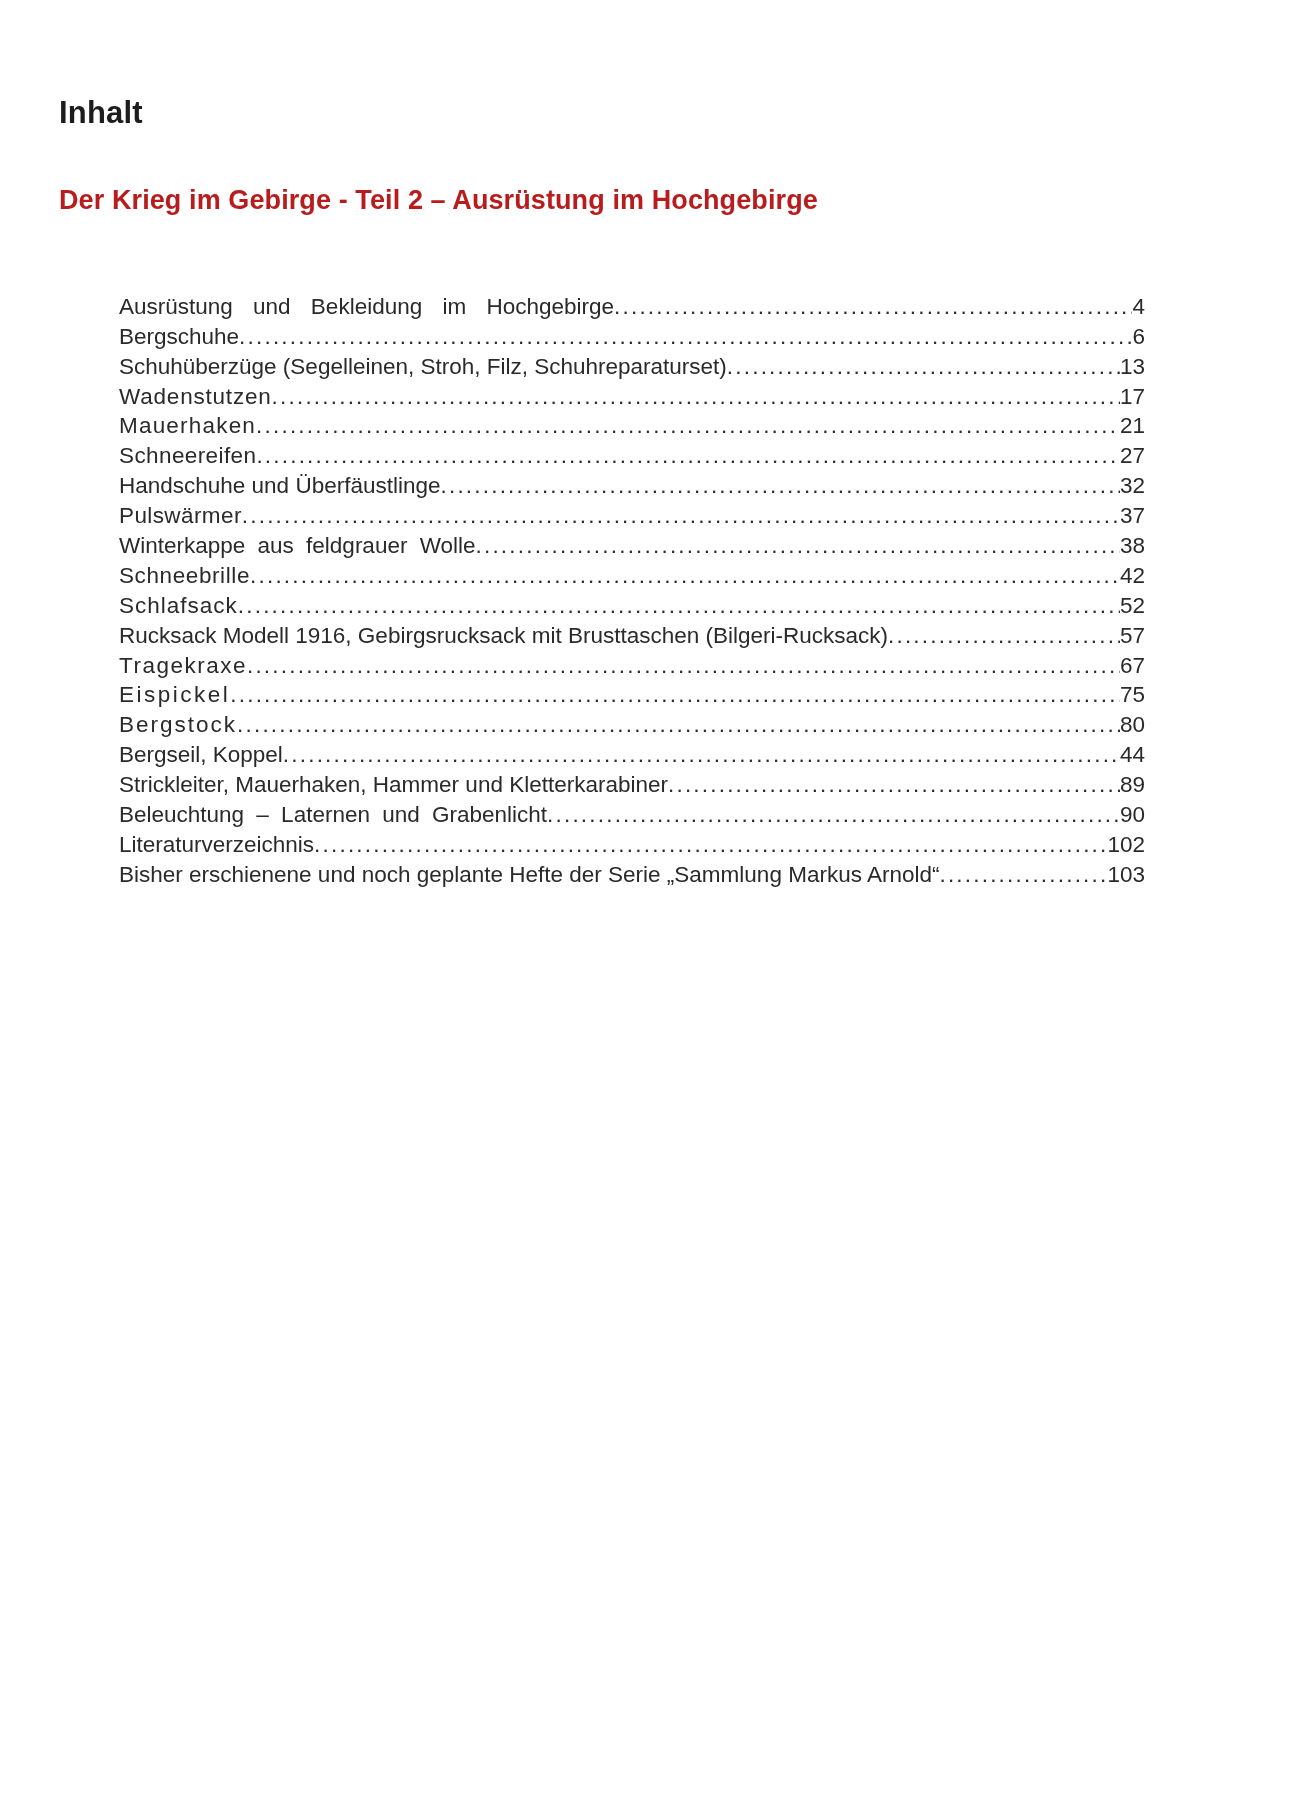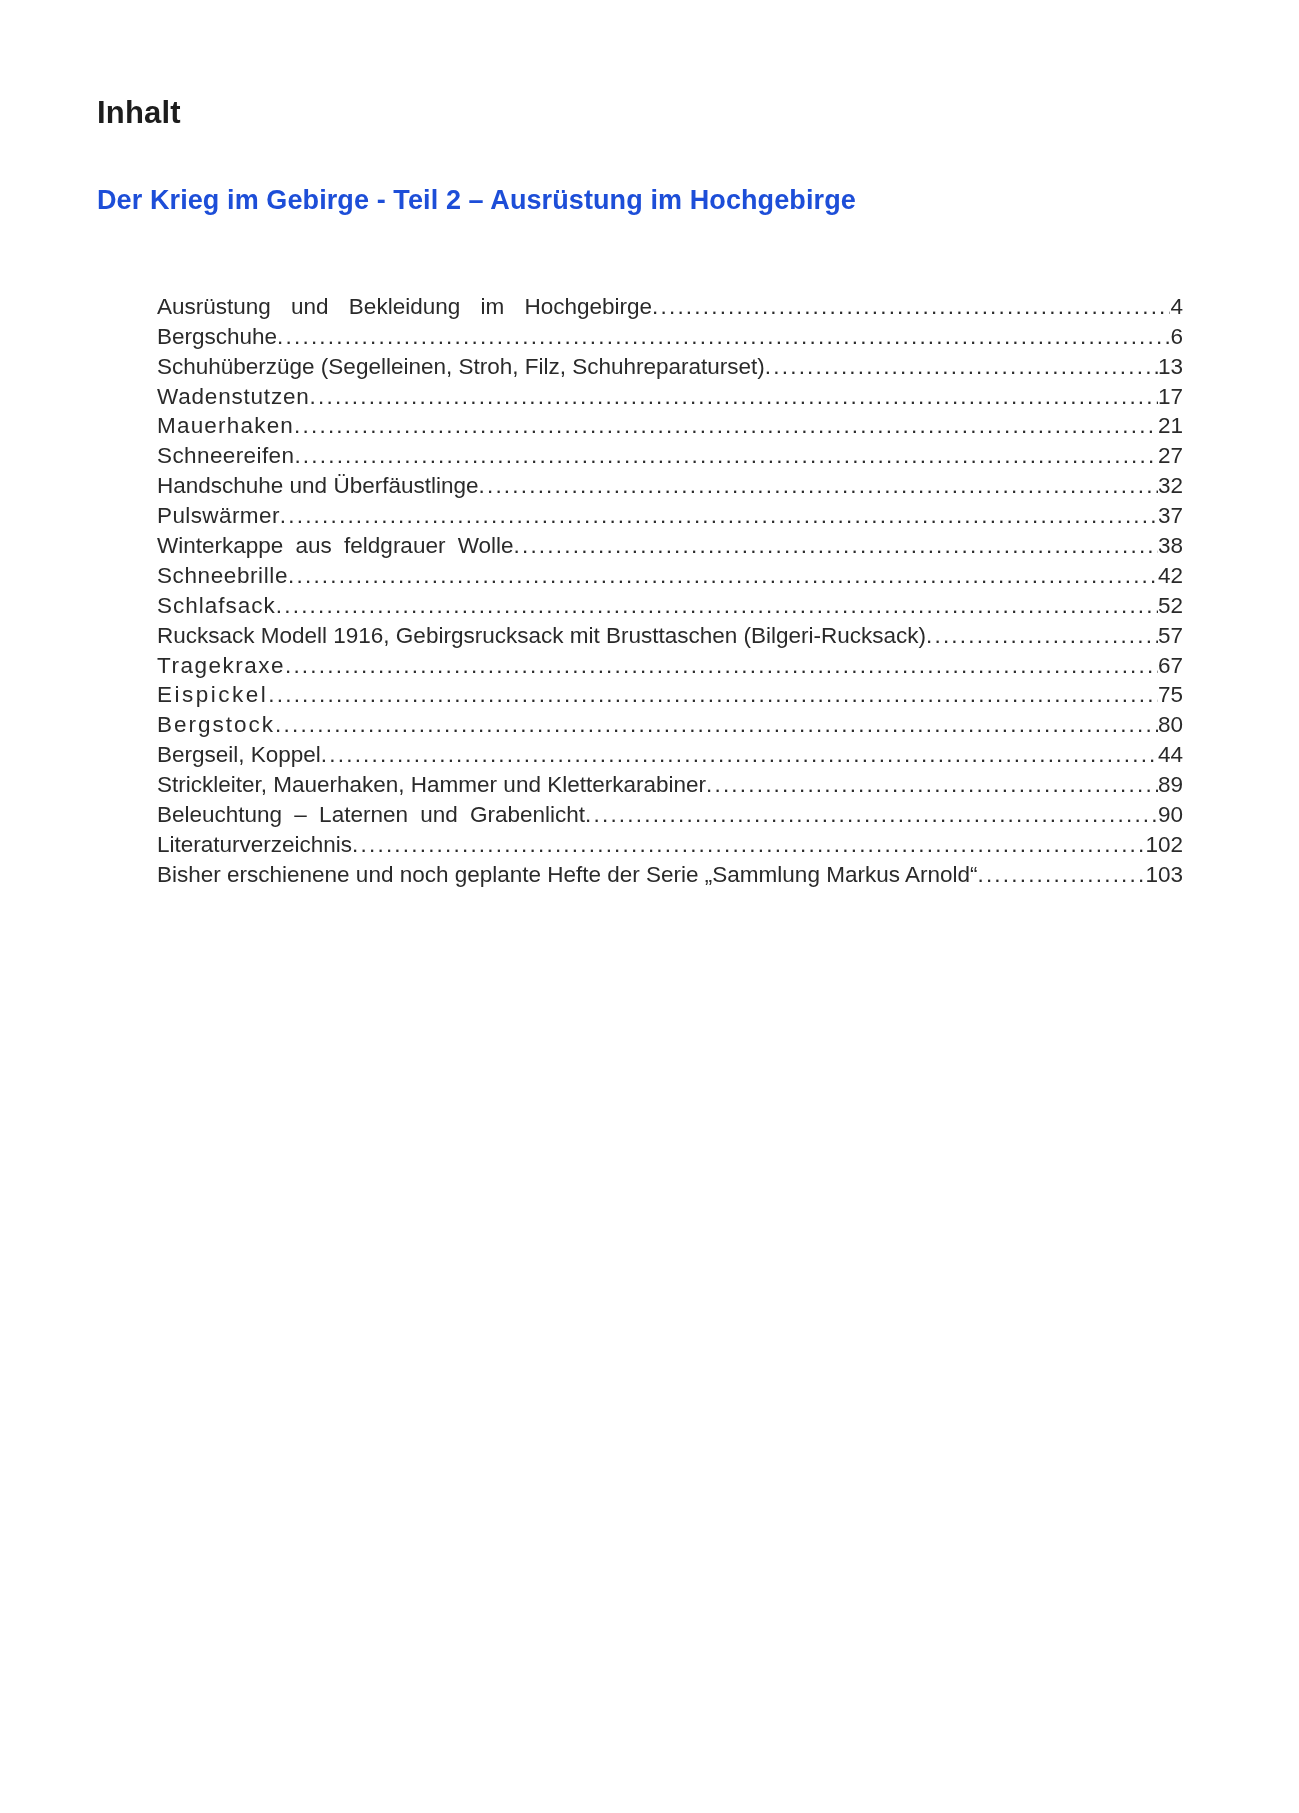--- a/index.html
+++ b/index.html
@@ -6,39 +6,39 @@
     margin: 0;
     padding: 0;
     background: #ffffff;
   }
   .page {
     position: relative;
     width: 1299px;
     height: 1813px;
     background: #ffffff;
     box-sizing: border-box;
-    padding: 97px 0 0 97px;
+    padding: 97px 0 0 59px;
     font-family: "Liberation Sans", "DejaVu Sans", sans-serif;
     color: #262626;
     overflow: hidden;
   }
   h1.doc-title {
     margin: 0;
     font-size: 31px;
     line-height: 1.05;
     font-weight: 700;
     color: #1d1d1d;
     letter-spacing: 0.2px;
   }
   h2.doc-subtitle {
     margin: 56px 0 0 0;
     font-size: 27px;
     line-height: 1.05;
     font-weight: 700;
-    color: #1d4ed8;
+    color: #b91c1c;
     letter-spacing: 0.1px;
   }
   .toc {
     margin: 78px 12px 0 60px;
     width: 1026px;
   }
   .toc-row {
     display: flex;
     align-items: baseline;
     height: 29.9px;

